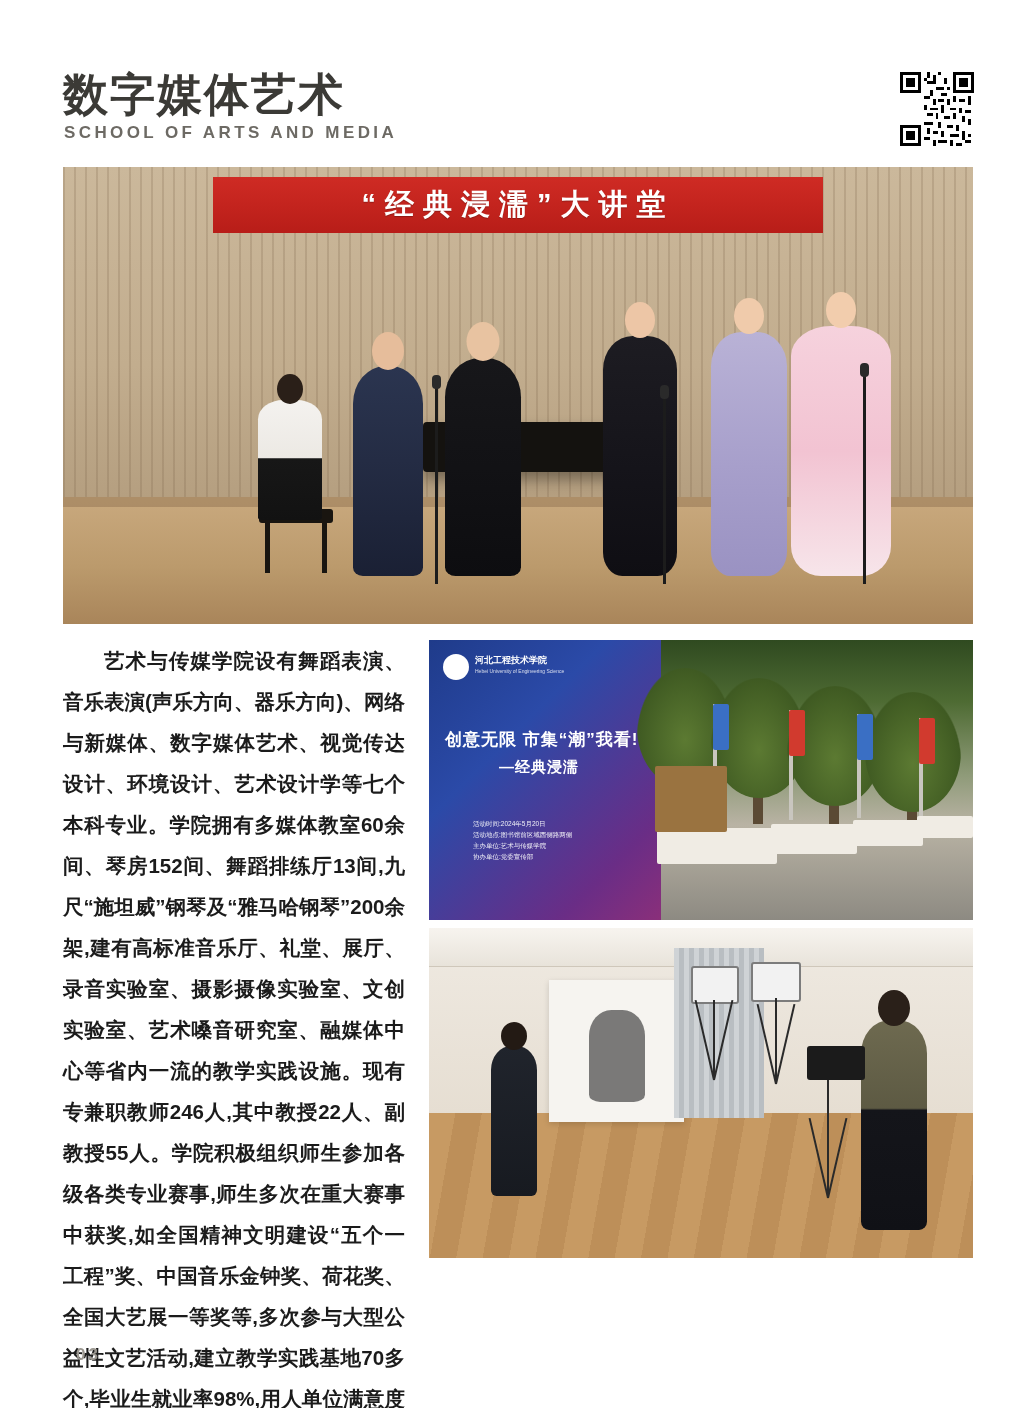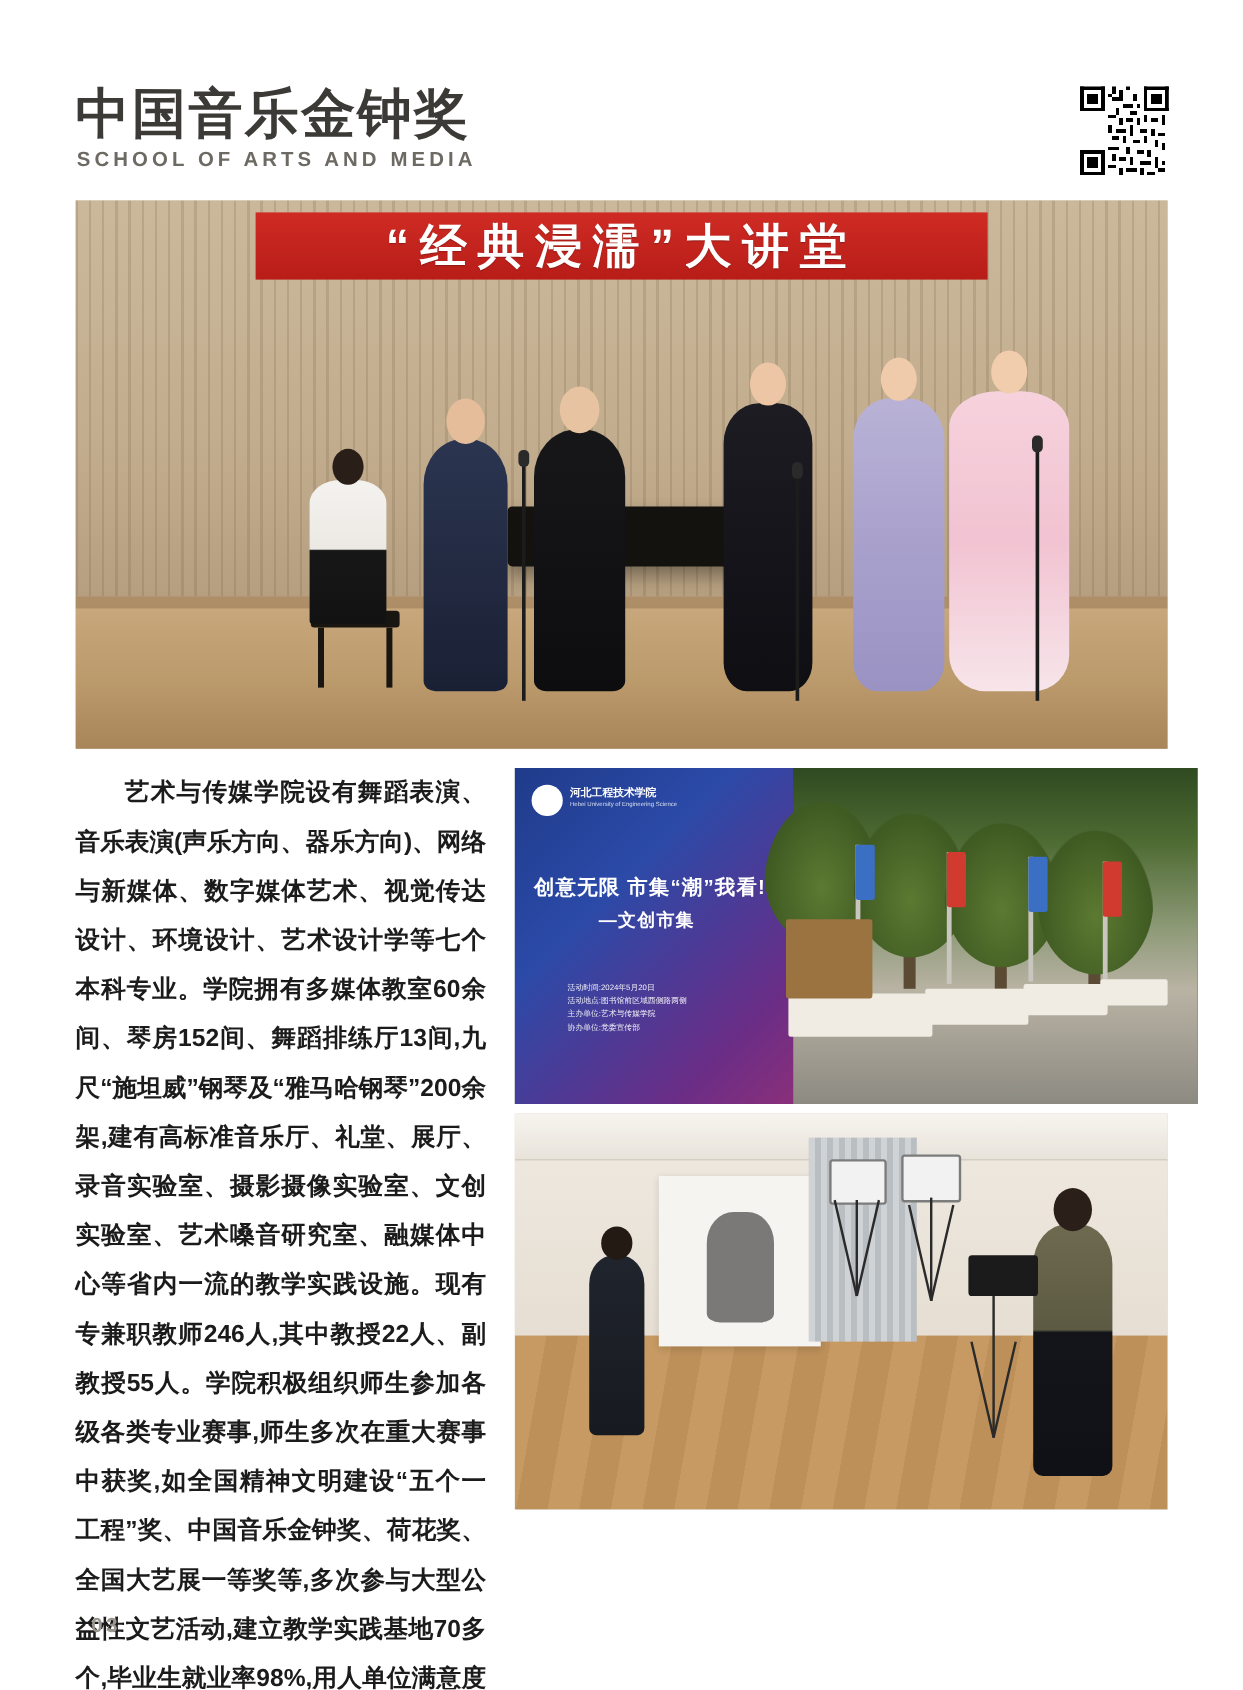--- a/index.html
+++ b/index.html
@@ -97,21 +97,21 @@
     top: 10px;
     width: 610px;
     height: 56px;
     background: linear-gradient(180deg,#cf2b24 0%, #b81d18 100%);
     display: flex;
     align-items: center;
     justify-content: center;
   }
   .banner span {
     color: #ffffff;
-    font-size: 39px;
+    font-size: 29px;
     font-weight: 700;
     letter-spacing: 9px;
     white-space: nowrap;
     text-shadow: 0 1px 1px rgba(0,0,0,0.25);
   }
   .piano {
     position: absolute;
     left: 360px;
     top: 255px;
     width: 230px;
@@ -178,21 +178,20 @@
 
   
   .photo-market {
     position: absolute;
     left: 429px;
     top: 640px;
     width: 544px;
     height: 280px;
     overflow: hidden;
     background: #2d3a6b;
-    padding-left: 25px;
   }
   .market-screen {
     position: absolute;
     left: 0; top: 0; width: 232px; height: 280px;
     background: linear-gradient(135deg,#1f3b8a 0%, #2b4aa8 35%, #6a2d86 80%, #8a2f7a 100%);
   }
   .ms-logo {
     position: absolute; left: 14px; top: 14px; width: 26px; height: 26px;
     border-radius: 50%; background: #ffffff;
   }
@@ -295,21 +294,21 @@
     letter-spacing: 3px;
     color: #9b9790;
   }
 </style>
 </head>
 <body>
 
 <div class="page">
 
   <div class="header">
-    <div class="brand-cn">中国音乐金钟奖</div>
+    <div class="brand-cn">数字媒体艺术</div>
     <div class="brand-en">SCHOOL OF ARTS AND MEDIA</div>
     <div class="qr">
       <svg width="74" height="74" viewBox="0 0 25 25" shape-rendering="crispEdges" aria-hidden="true">
         <rect width="25" height="25" fill="#ffffff"></rect>
         <g fill="#000000">
           <rect x="0" y="0" width="7" height="1"></rect>
             <rect x="0" y="6" width="7" height="1"></rect>
           <rect x="0" y="0" width="1" height="7"></rect>
             <rect x="6" y="0" width="1" height="7"></rect>
           <rect x="2" y="2" width="3" height="3"></rect>
@@ -415,21 +414,21 @@
   <div class="article">
     <p>艺术与传媒学院设有舞蹈表演、音乐表演(声乐方向、器乐方向)、网络与新媒体、数字媒体艺术、视觉传达设计、环境设计、艺术设计学等七个本科专业。学院拥有多媒体教室60余间、琴房152间、舞蹈排练厅13间,九尺“施坦威”钢琴及“雅马哈钢琴”200余架,建有高标准音乐厅、礼堂、展厅、录音实验室、摄影摄像实验室、文创实验室、艺术嗓音研究室、融媒体中心等省内一流的教学实践设施。现有专兼职教师246人,其中教授22人、副教授55人。学院积极组织师生参加各级各类专业赛事,师生多次在重大赛事中获奖,如全国精神文明建设“五个一工程”奖、中国音乐金钟奖、荷花奖、全国大艺展一等奖等,多次参与大型公益性文艺活动,建立教学实践基地70多个,毕业生就业率98%,用人单位满意度逐年提升。</p>
   </div>
 
   <div class="photo-market">
     <div class="market-screen">
       <div class="ms-logo"></div>
       <div class="ms-logo-text">河北工程技术学院</div>
       <div class="ms-logo-sub">Hebei University of Engineering Science</div>
       <div class="ms-title">创意无限  市集“潮”我看!</div>
-      <div class="ms-sub">—文创市集</div>
+      <div class="ms-sub">—经典浸濡</div>
       <div class="ms-info" style="white-space:pre-line;">活动时间:2024年5月20日
 活动地点:图书馆前区域西侧路两侧
 主办单位:艺术与传媒学院
 协办单位:党委宣传部</div>
     </div>
     <div class="market-street">
       <div class="tree" style="left:18px; height:150px;">
           <div class="canopy"></div>
         </div>
       <div class="tree" style="left:92px; height:140px;">

